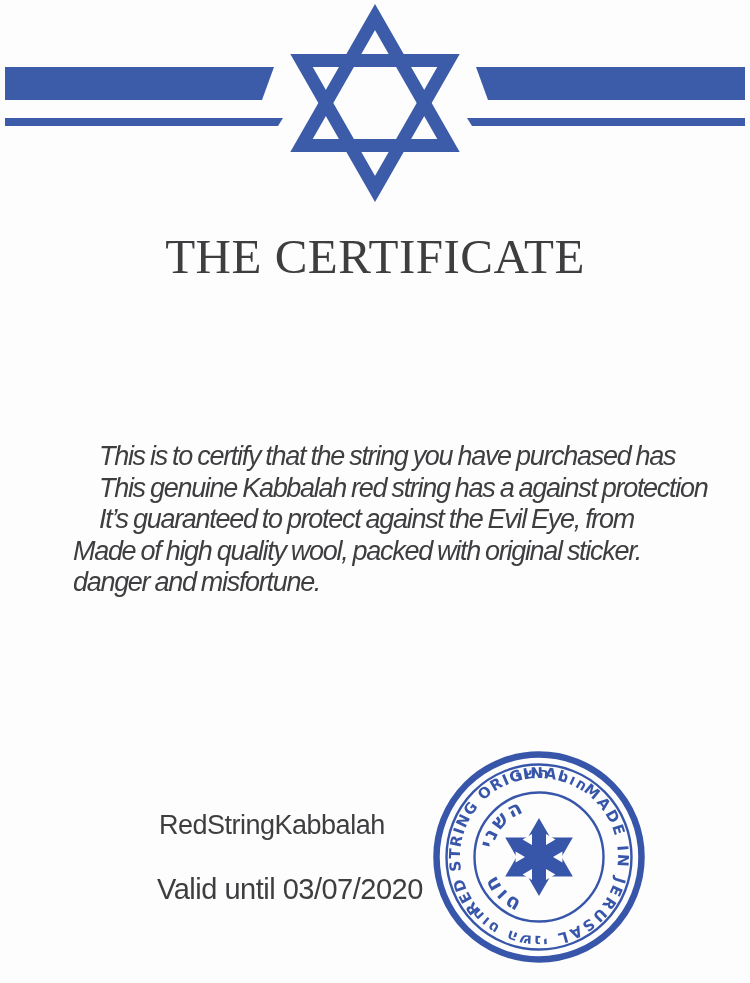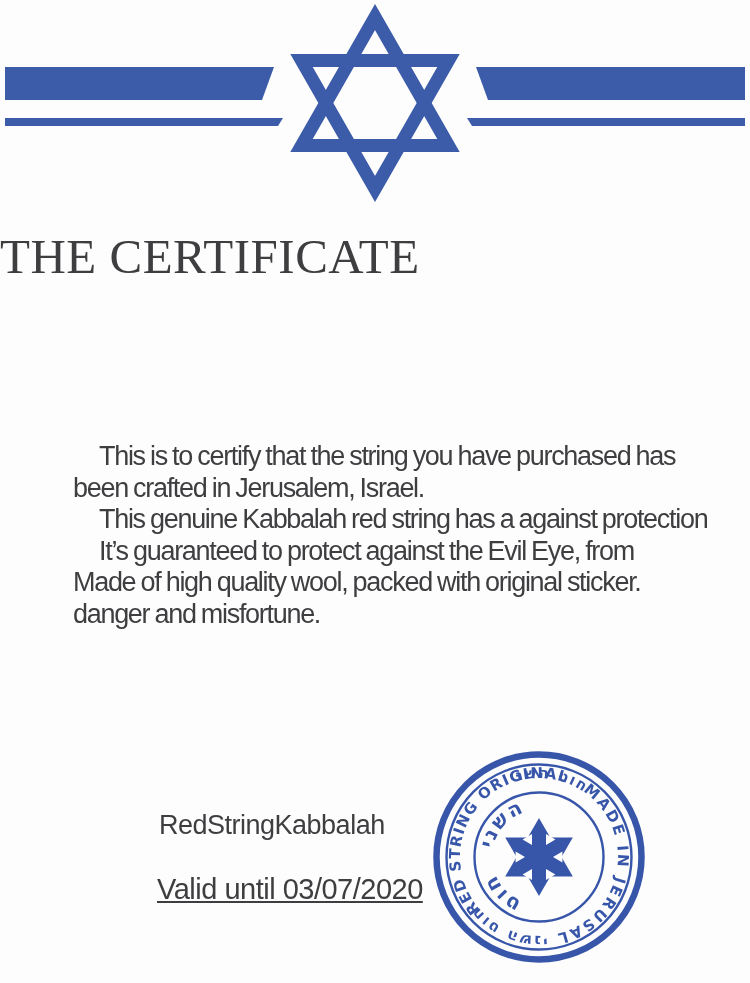--- a/index.html
+++ b/index.html
@@ -14,44 +14,44 @@
     width:750px;height:983px;
     background:var(--page-bg);
     overflow:hidden;
     font-family:"Liberation Sans",sans-serif;
   }
   .header-svg{position:absolute;left:0;top:0;display:block;}
   .flag-fill{fill:var(--flag-blue);}
   .flag-stroke{stroke:var(--flag-blue);fill:none;stroke-width:13px;}
   .title{
     position:absolute;top:226px;left:0;right:0;
-    text-align:left;
+    text-align:center;
     font-family:"Liberation Serif",serif;
     font-size:49px;line-height:62px;
     letter-spacing:0.5px;
     color:var(--text-dark);
   }
   .body-text{
     position:absolute;left:73px;top:441px;width:640px;
     font-size:27px;line-height:31.5px;
     letter-spacing:-1.3px;word-spacing:-1px;
     color:var(--text-dark);
+    font-style:italic;
   }
   .bline{white-space:nowrap;}
   .indent{padding-left:26px;}
   .brand{
     position:absolute;left:159px;top:810px;
     font-size:27px;letter-spacing:-0.5px;
     color:var(--text-dark);
   }
   .validity{
     position:absolute;left:157px;top:873px;
     font-size:29px;letter-spacing:-0.5px;
     color:var(--text-dark);
-    text-decoration:underline;
   }
   .stamp{position:absolute;left:429px;top:747px;width:220px;height:220px;opacity:0.95;}
   .stamp-ring{stroke:var(--stamp-blue);fill:none;}
   .stamp-fill{fill:var(--stamp-blue);}
   .ring-text{
     font-family:"DejaVu Sans",sans-serif;
     font-weight:bold;font-size:15px;
     fill:var(--stamp-blue);
   }
   .inner-text{
@@ -75,21 +75,20 @@
       <path class="flag-stroke" d="M375,189 L448.5,60.5 L301.5,60.5 Z"></path>
     </g>
   </svg>
 
   <div class="title">
     <div>THE CERTIFICATE</div>
   </div>
 
   <div class="body-text">
     <div class="bline indent">This is to certify that the string you have purchased has</div>
-    <div class="bline">been crafted in Jerusalem, Israel.</div>
     <div class="bline indent">This genuine Kabbalah red string has a against protection</div>
     <div class="bline indent">It’s guaranteed to protect against the Evil Eye, from</div>
     <div class="bline">Made of high quality wool, packed with original sticker.</div>
     <div class="bline">danger and misfortune.</div>
   </div>
 
   <div class="brand">RedStringKabbalah</div>
   <div class="validity">Valid until 03/07/2020</div>
 
   <svg class="stamp" viewBox="0 0 220 220" xmlns="http://www.w3.org/2000/svg">

